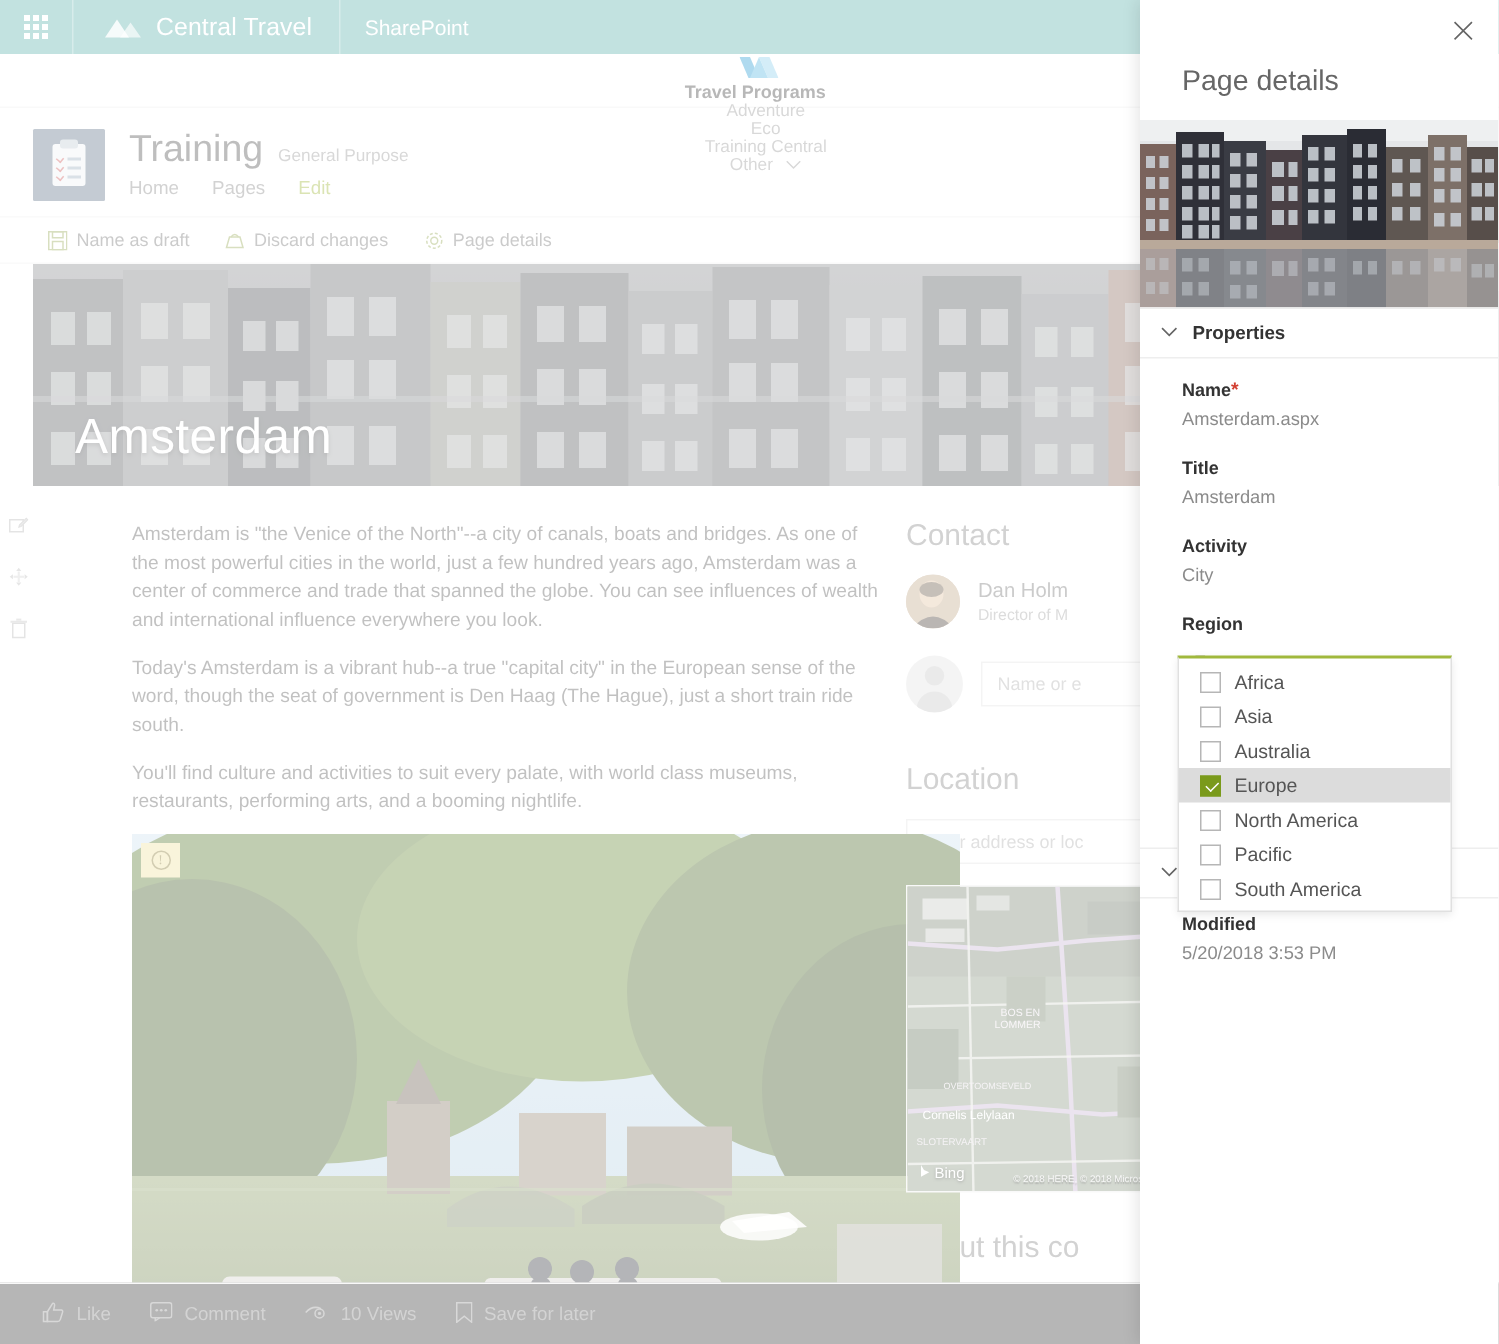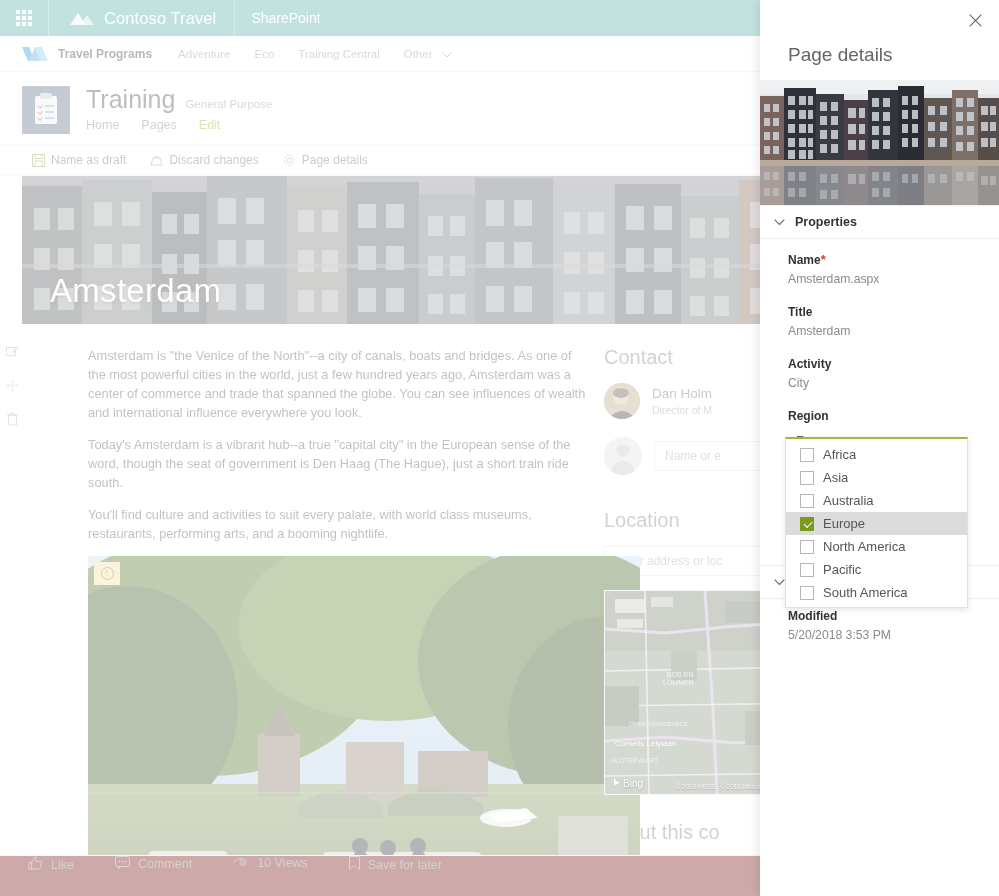--- a/index.html
+++ b/index.html
@@ -29,21 +29,21 @@
   .waffle-grid i { display: block; width: 4px; height: 4px; background: #fff; }
   .suite-sep { width: 1px; height: 36px; background: rgba(255,255,255,.35); }
   .brand { display: flex; align-items: center; gap: 9px; padding: 0 18px 0 20px; height: 36px; cursor: pointer; }
   .brand-logo { width: 26px; height: 16px; position: relative; }
   .brand-name { font-size: 16.5px; letter-spacing: .1px; color: #fff; }
   .suite-app { font-size: 14px; padding: 0 16px; color: #fff; height: 20px; display: flex; align-items: center; cursor: pointer; }
 
   
   .topnav {
     height: 36px; background: #fff; border-bottom: 1px solid #f0f0f0;
-    display: flex; align-items: center; padding-left: 22px; gap: 0;
+    display: flex; align-items: center; padding-left: 22px; gap: 0; flex-direction: column;
   }
   .nav-logo { width: 26px; height: 18px; margin-right: 10px; position: relative; }
   .nav-item { font-size: 11.5px; color: #9a9a9a; padding: 0 12px; cursor: pointer; white-space: nowrap; }
   .nav-item.primary { color: #444; font-weight: 700; font-size: 12px; padding-left: 0; padding-right: 14px; }
   .nav-caret { display: inline-block; margin-left: 6px; }
 
   
   .siteheader { display: flex; align-items: flex-start; padding: 14px 0 10px 22px; background: #fff; }
   .site-logo {
     width: 48px; height: 48px; background: #64788c; border-radius: 1px;
@@ -106,22 +106,22 @@
   .inputbox {
     border: 1px solid #e3e3e3; height: 30px; display: flex; align-items: center;
     padding: 0 10px; font-size: 12px; color: #b0b0b0; background: #fff;
   }
   .mapbox { width: 206px; height: 205px; margin-top: 14px; position: relative; overflow: hidden; border: 1px solid #eee; }
   .bing { position: absolute; left: 6px; bottom: 4px; display: flex; align-items: center; gap: 3px; color: #fff; font-size: 10px; text-shadow: 0 1px 2px rgba(0,0,0,.8); }
   .map-attr { position: absolute; right: 4px; bottom: 4px; color: #eee; font-size: 6.5px; text-shadow: 0 1px 1px rgba(0,0,0,.8); white-space: nowrap; }
 
   
   .footerbar {
-    position: absolute; left: 0; right: 0; bottom: 0; height: 41px; background: #7f1d1d;
-    border-top: 1px solid #f0f0f0; display: flex; align-items: flex-start; padding-left: 28px; gap: 41px;
+    position: absolute; left: 0; right: 0; bottom: 0; height: 41px; background: #404040;
+    border-top: 1px solid #f0f0f0; display: flex; align-items: center; padding-left: 28px; gap: 26px;
   }
   .fa { display: flex; align-items: center; gap: 8px; font-size: 12.5px; color: #8d8d8d; cursor: pointer; }
 
   
   .scrim { position: absolute; inset: 0; background: rgba(255,255,255,.62); pointer-events: none; }
 
   
   .panel {
     position: absolute; top: 0; right: 0; width: 239px; height: 896px; background: #fff;
     box-shadow: -2px 0 10px rgba(0,0,0,.10); z-index: 40;
@@ -186,21 +186,21 @@
         </div>
       </div>
       <div class="suite-sep"></div>
       <div class="brand">
         <span class="brand-logo">
           <svg width="26" height="16" viewBox="0 0 26 16">
             <polygon points="1,15 9,3 17,15" fill="#ffffff" opacity="0.85"></polygon>
             <polygon points="11,15 18,5 25,15" fill="#ffffff" opacity="0.65"></polygon>
           </svg>
         </span>
-        <span class="brand-name">Contoso Travel</span>
+        <span class="brand-name">Central Travel</span>
       </div>
       <div class="suite-sep"></div>
       <div class="suite-app">SharePoint</div>
     </div>
 
     <div class="topnav">
       <span class="nav-logo">
         <svg width="26" height="18" viewBox="0 0 26 18">
           <polygon points="0,2 7,2 13,16 6,16" fill="#2e9fd4"></polygon>
           <polygon points="13,2 20,2 26,16 19,16" fill="#8fd0ec"></polygon>

